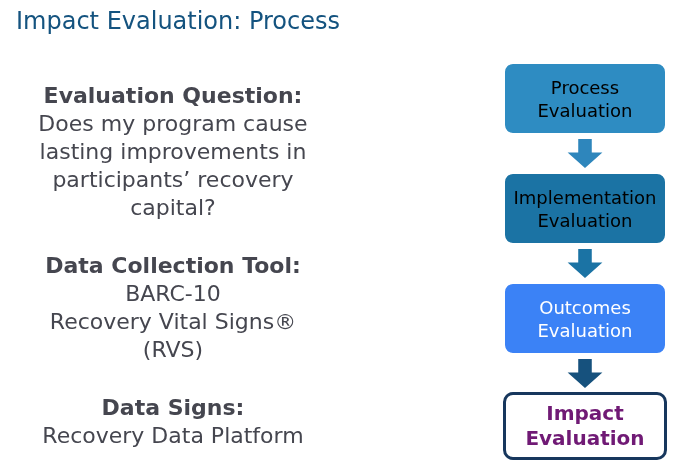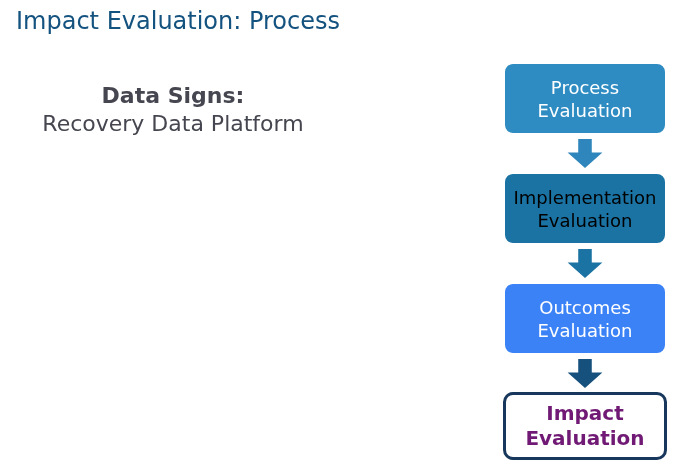--- a/index.html
+++ b/index.html
@@ -70,28 +70,41 @@
 </style>
 </head>
 <body>
 
 <div class="slide" style="background: rgb(255, 255, 255);">
 
   <div class="title" style="color: rgb(20, 83, 127);">Impact Evaluation: Process</div>
 
   <div class="left-col" style="color: rgb(69, 70, 79);">
     <div class="section">
+      <div class="heading">Evaluation Question:</div>
+      <div class="line">Does my program cause</div>
+      <div class="line">lasting improvements in</div>
+      <div class="line">participants’ recovery</div>
+      <div class="line">capital?</div>
+    </div>
+    <div class="section">
+      <div class="heading">Data Collection Tool:</div>
+      <div class="line">BARC-10</div>
+      <div class="line">Recovery Vital Signs®</div>
+      <div class="line">(RVS)</div>
+    </div>
+    <div class="section">
       <div class="heading">Data Signs:</div>
       <div class="line">Recovery Data Platform</div>
     </div>
   </div>
 
   <div class="flow">
 
-    <div class="step" style="background: rgb(46, 140, 194); color: #ffffff; border-color: rgb(255, 255, 255);">
+    <div class="step" style="background: rgb(46, 140, 194); color: #000000; border-color: rgb(255, 255, 255);">
       <span>Process Evaluation</span>
     </div>
 
     <svg class="arrow" viewBox="0 0 38 30" xmlns="http://www.w3.org/2000/svg" style="color: rgb(46, 134, 188);">
       <polygon points="12,0 26,0 26,14 37,14 19,30 1,14 12,14" fill="currentColor"></polygon>
     </svg>
 
     <div class="step" style="background: rgb(27, 115, 164); color: #000000; border-color: rgb(255, 255, 255);">
       <span>Implementation Evaluation</span>
     </div>

